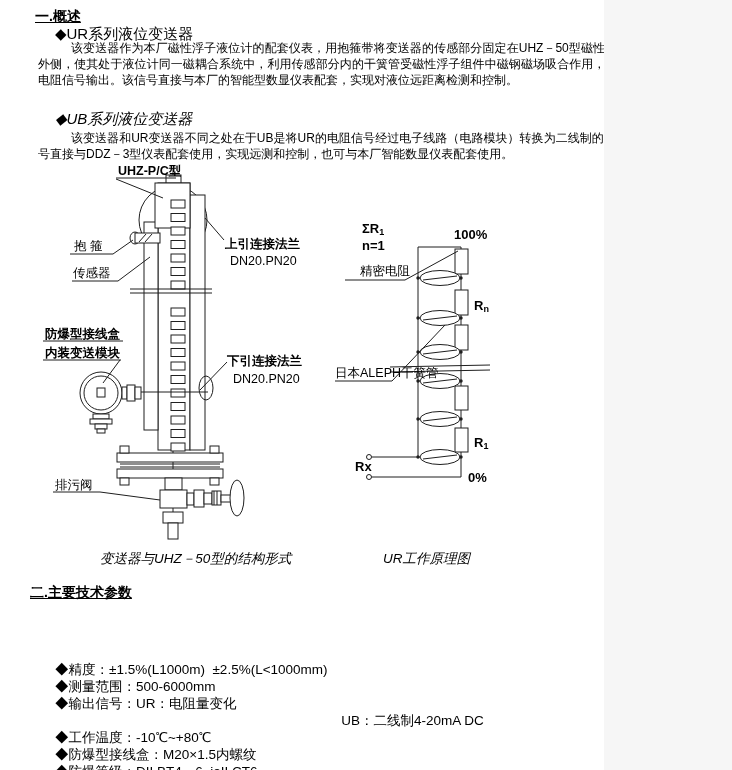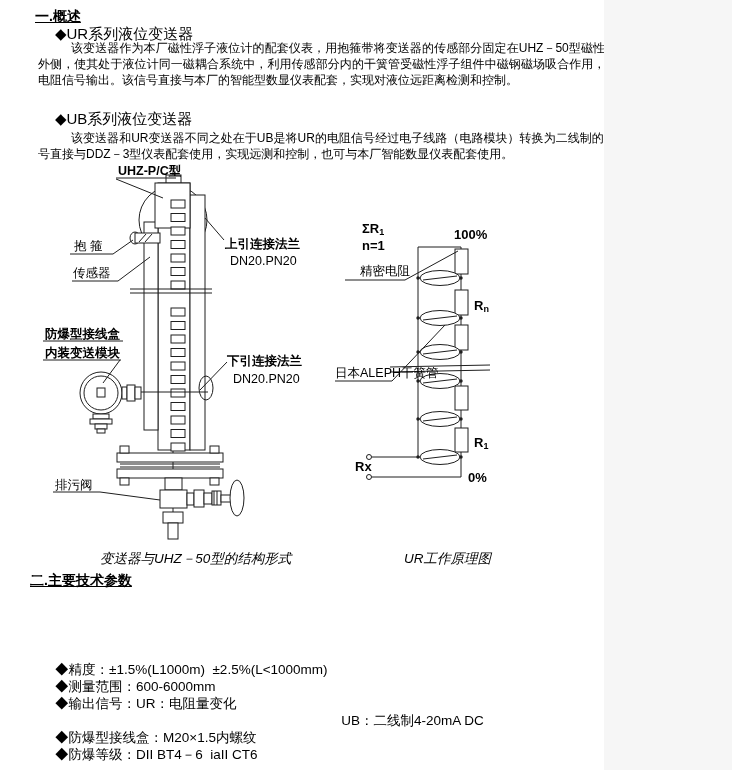--- a/index.html
+++ b/index.html
@@ -23,21 +23,21 @@
   .sub{font-size:9px;font-weight:bold;}
 </style>
 </head>
 <body>
 
 <div id="page">
 
   <div class="abs h-title" style="left:35px;top:8px;">一.概述</div>
   <div class="abs bullet" style="left:55px;top:25px;">◆UR系列液位变送器</div>
   <div class="abs para" style="left:30px;top:40px;width:676px;text-indent:33px;">该变送器作为本厂磁性浮子液位计的配套仪表，用抱箍带将变送器的传感部分固定在UHZ－50型磁性浮子液位计的主体管外侧，使其处于液位计同一磁耦合系统中，利用传感部分内的干簧管受磁性浮子组件中磁钢磁场吸合作用，将液面的变化转换为电阻信号输出。该信号直接与本厂的智能型数显仪表配套，实现对液位远距离检测和控制。</div>
-  <div class="abs bullet" style="left:55px;top:110px;">◆UB系列液位变送器</div>
+  <div class="abs bullet" style="left:55px;top:110px;font-style:italic;">◆UB系列液位变送器</div>
   <div class="abs para" style="left:30px;top:130px;width:676px;text-indent:33px;">该变送器和UR变送器不同之处在于UB是将UR的电阻信号经过电子线路（电路模块）转换为二线制的4－20mA输出，该信号直接与DDZ－3型仪表配套使用，实现远测和控制，也可与本厂智能数显仪表配套使用。</div>
 
   <svg class="abs" style="left:40px;top:160px;" width="290" height="400" viewBox="0 0 290 400">
     <g>
 
       <circle class="ln" cx="133" cy="60" r="34"></circle>
 
       <line class="ln" x1="133" y1="8" x2="133" y2="380" stroke-dasharray="12 3 3 3"></line>
 
       <rect class="fw" x="118" y="23" width="32" height="267"></rect>
@@ -231,25 +231,26 @@
       <text class="lbl" x="30" y="62">精密电阻</text>
       <text class="cir" x="144" y="97"><tspan>R</tspan><tspan class="sub" dy="2">n</tspan></text>
       <text class="lbl" x="5" y="164">日本ALEPH干簧管</text>
       <text class="cir" x="144" y="234"><tspan>R</tspan><tspan class="sub" dy="2">1</tspan></text>
       <text class="cir" x="25" y="258">Rx</text>
       <text class="cir" x="138" y="269">0%</text>
     </g>
   </svg>
 
   <div class="abs caption" style="left:100px;top:550px;">变送器与UHZ－50型的结构形式</div>
-  <div class="abs caption" style="left:404px;top:550px;">UR工作原理图</div>
-
-  <div class="abs h-title" style="left:30px;top:572px;">二.主要技术参数</div>
+  <div class="abs caption" style="left:383px;top:550px;">UR工作原理图</div>
+
+  <div class="abs h-title" style="left:30px;top:584px;">二.主要技术参数</div>
   <div class="abs" style="left:55px;top:617px;width:640px;margin-top:44px;">
       <div class="param">◆精度：±1.5%(L1000m)  ±2.5%(L&lt;1000mm)</div>
-      <div class="param">◆测量范围：600-6000mm</div>
+      <div class="param">◆测量范围：500-6000mm</div>
       <div class="param">◆输出信号：UR：电阻量变化</div>
       <div class="param indent">UB：二线制4-20mA DC</div>
+      <div class="param">◆工作温度：-10℃~+80℃</div>
       <div class="param">◆防爆型接线盒：M20×1.5内螺纹</div>
       <div class="param">◆防爆等级：DII BT4－6  iaII CT6</div>
     </div>
 
 </div>
 
 </body></html>

